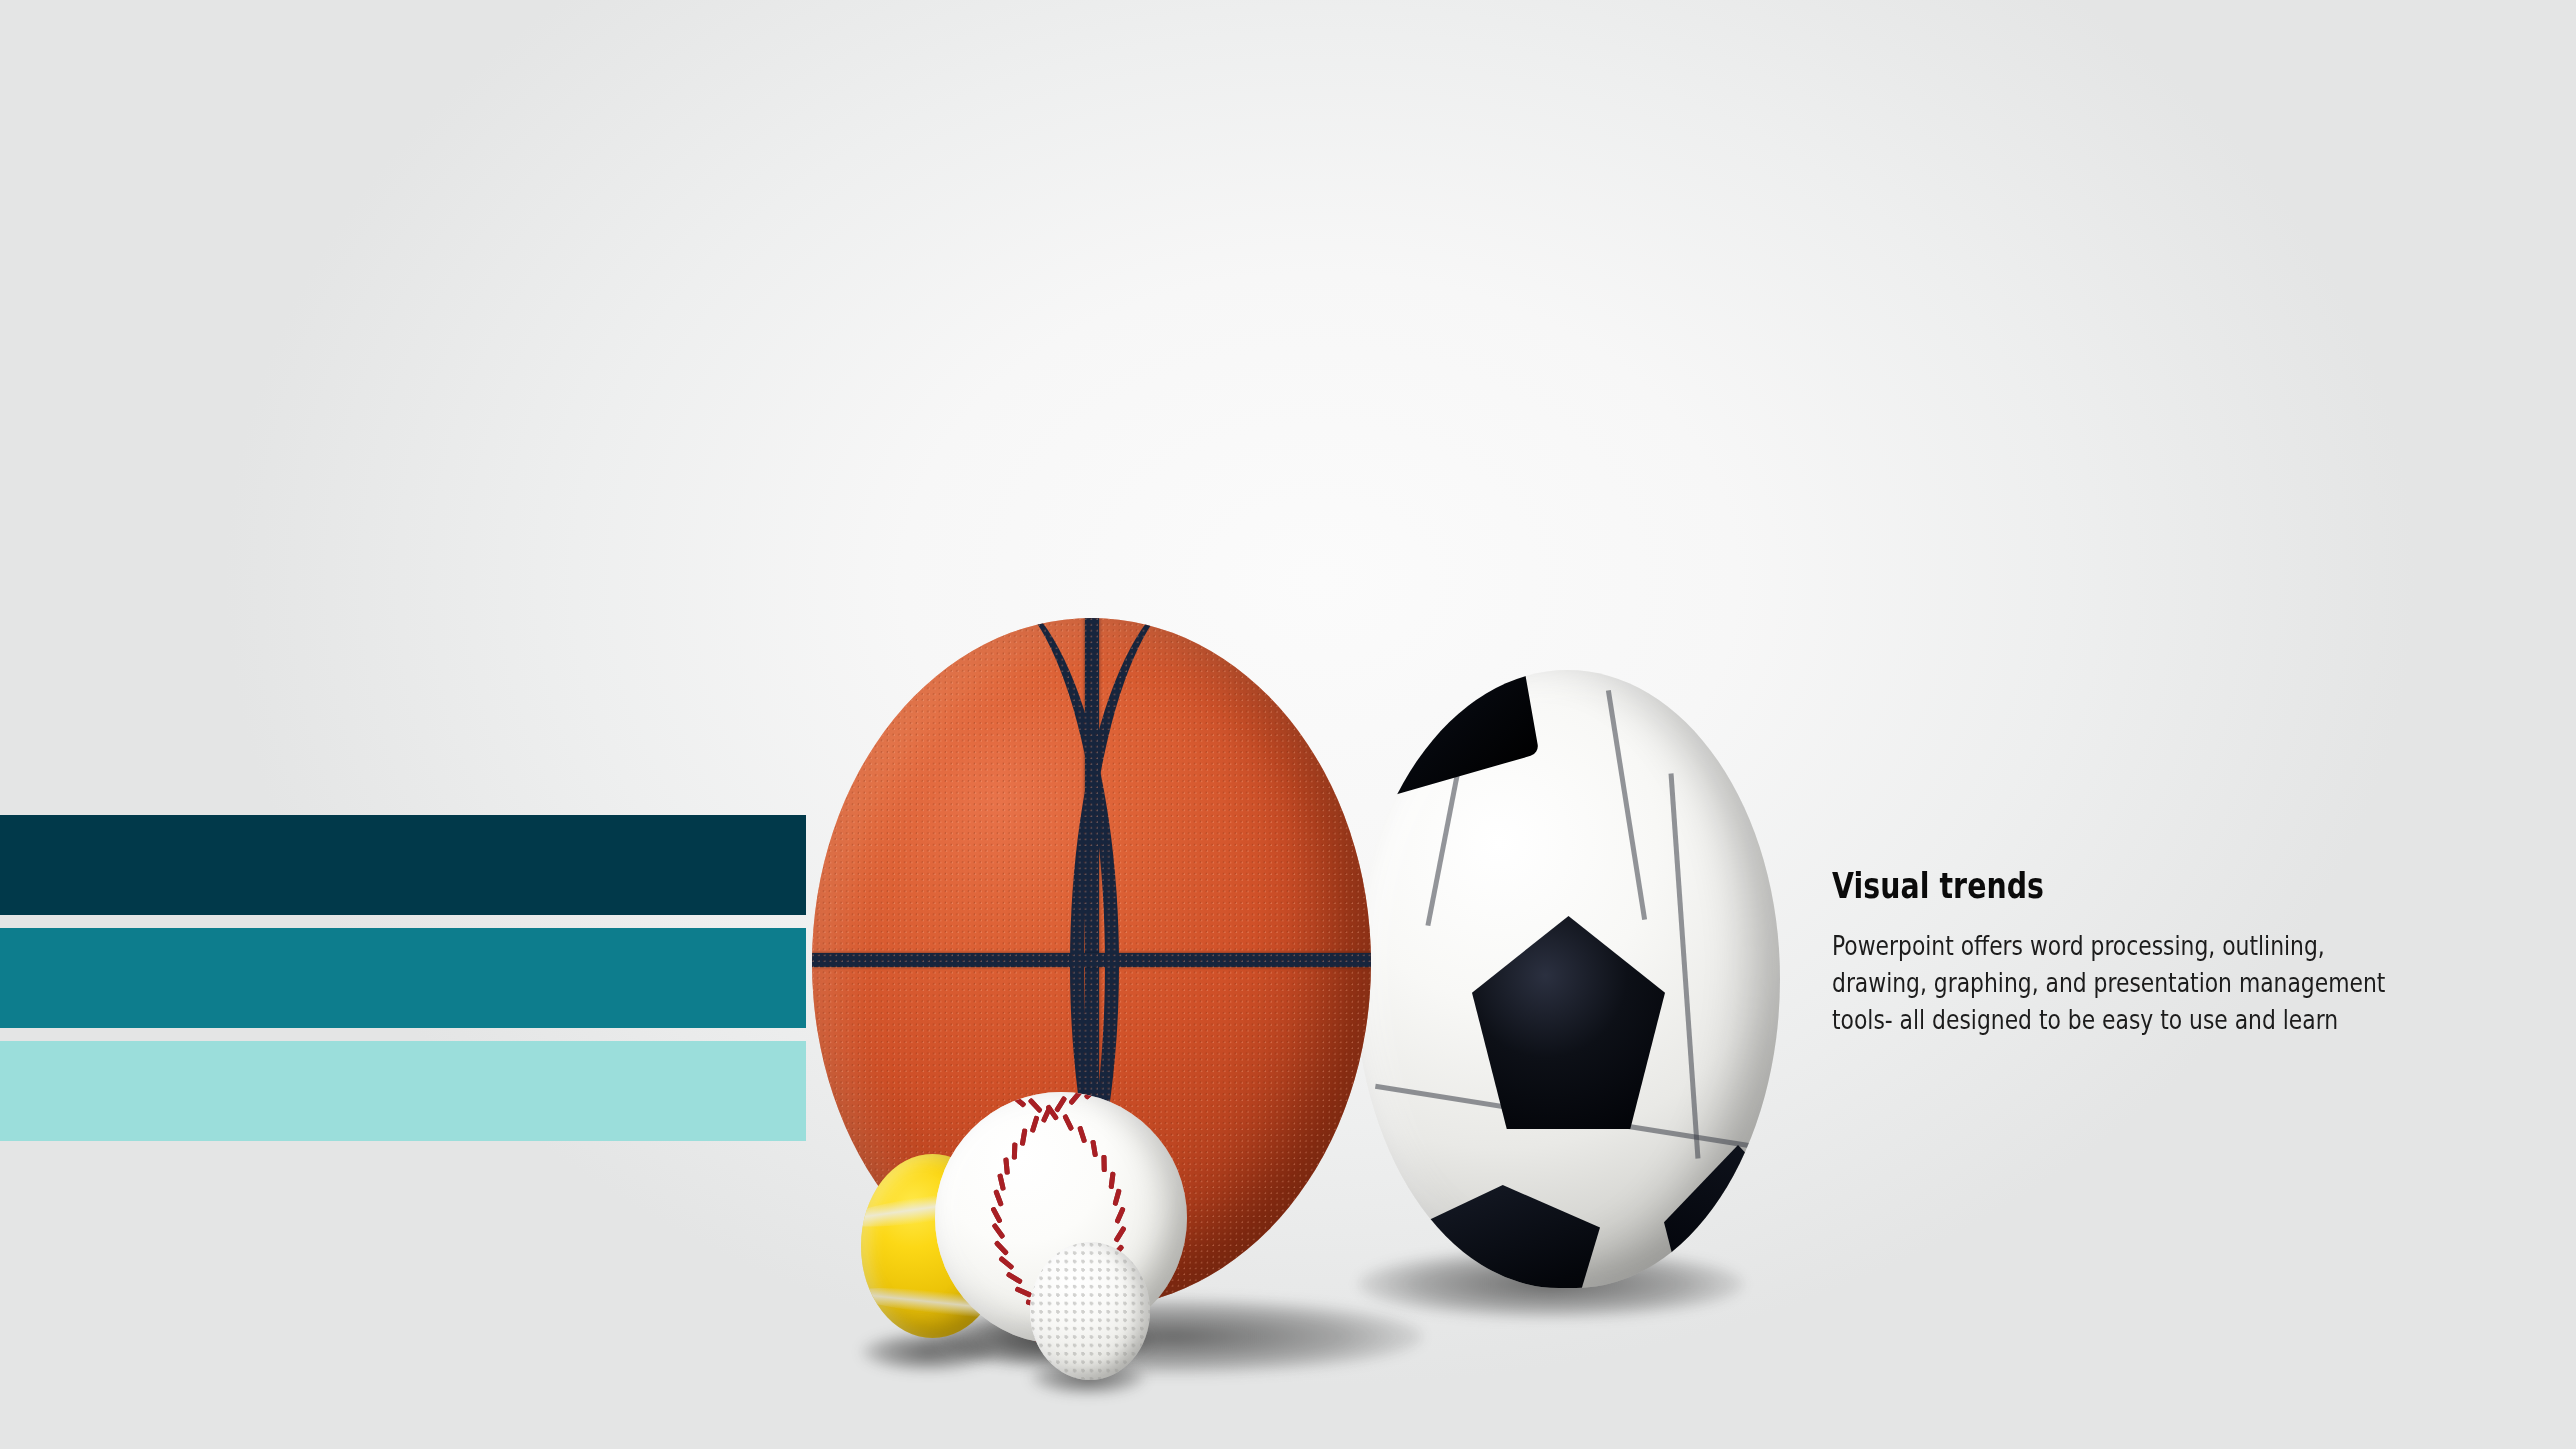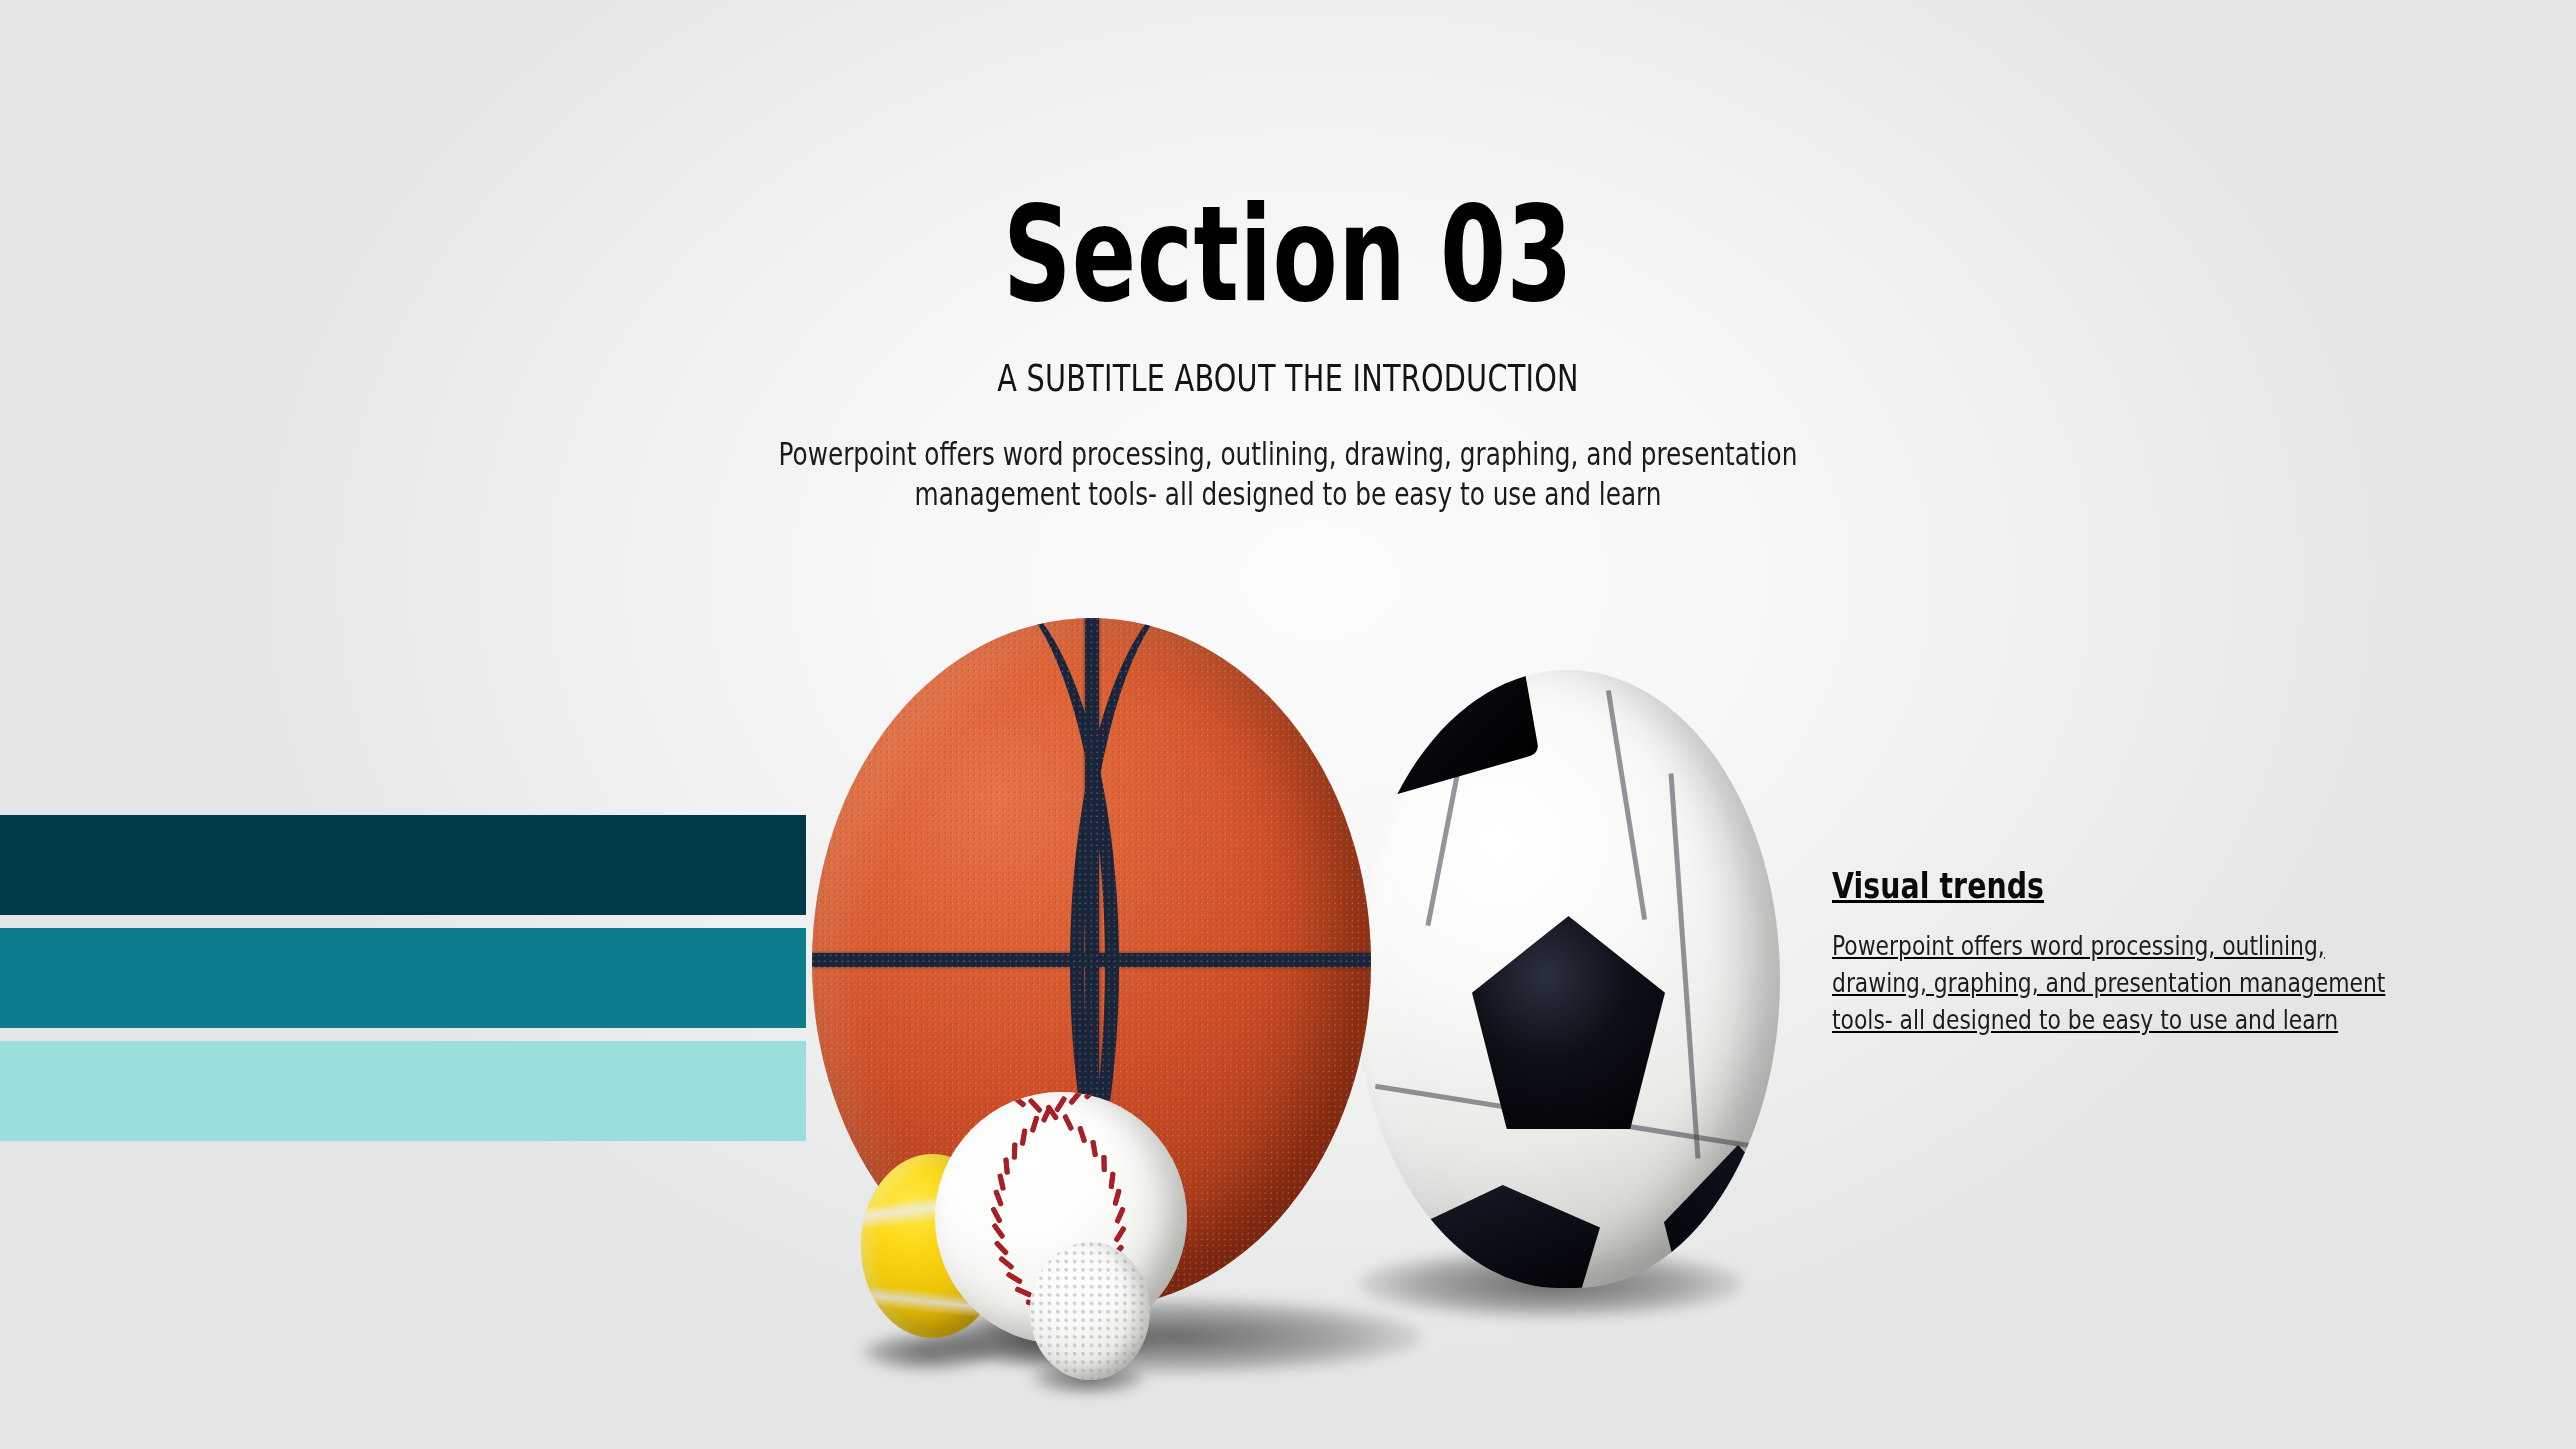--- a/index.html
+++ b/index.html
@@ -169,21 +169,21 @@
     overflow:hidden;
   }
   #golf::after {
     content:""; position:absolute; inset:0; border-radius:50%;
     background-image:radial-gradient(circle at 2.6px 2.6px, rgba(150,150,146,.55) 1.7px, rgba(0,0,0,0) 2px);
     background-size:8.4px 8.4px;
     opacity:.75;
   }
 
   
-  #sideblock { position:absolute; left:1832px; top:868px; width:592px;text-decoration:underline; }
+  #sideblock { position:absolute; left:1832px; top:868px; width:592px; }
   #side-heading {
     font-size:35px; line-height:37px; font-weight:bold; color:#0b0b0b;
     font-family:"DejaVu Sans Condensed","Liberation Sans Narrow","Liberation Sans", sans-serif;
     letter-spacing:0.1px;
     transform:scaleX(0.90); transform-origin:left top;
   }
   #side-body {
     margin-top:22px;
     font-size:27px; line-height:37px; color:#1c1c1c;
     font-family:"DejaVu Sans Condensed","Liberation Sans Narrow","Liberation Sans", sans-serif;
@@ -193,28 +193,20 @@
 </style>
 </head>
 <body>
 
 <div id="slide">
 
   <div class="stripe" id="stripe-dark"></div>
   <div class="stripe" id="stripe-mid"></div>
   <div class="stripe" id="stripe-light"></div>
 
-  <div id="headerblock">
-    <div id="title">Section 03</div>
-    <div id="subtitle">A SUBTITLE ABOUT THE INTRODUCTION</div>
-    <div id="lead">
-      <div>Powerpoint offers word processing, outlining, drawing, graphing, and presentation</div>
-      <div>management tools- all designed to be easy to use and learn</div>
-    </div>
-  </div>
 
   <div id="balls">
 
     <div class="shadow" id="sh-soccer"></div>
     <div class="shadow" id="sh-basket"></div>
 
     <div id="soccer">
       <div class="seam" id="s1"></div>
       <div class="seam" id="s2"></div>
       <div class="seam" id="s3"></div>

